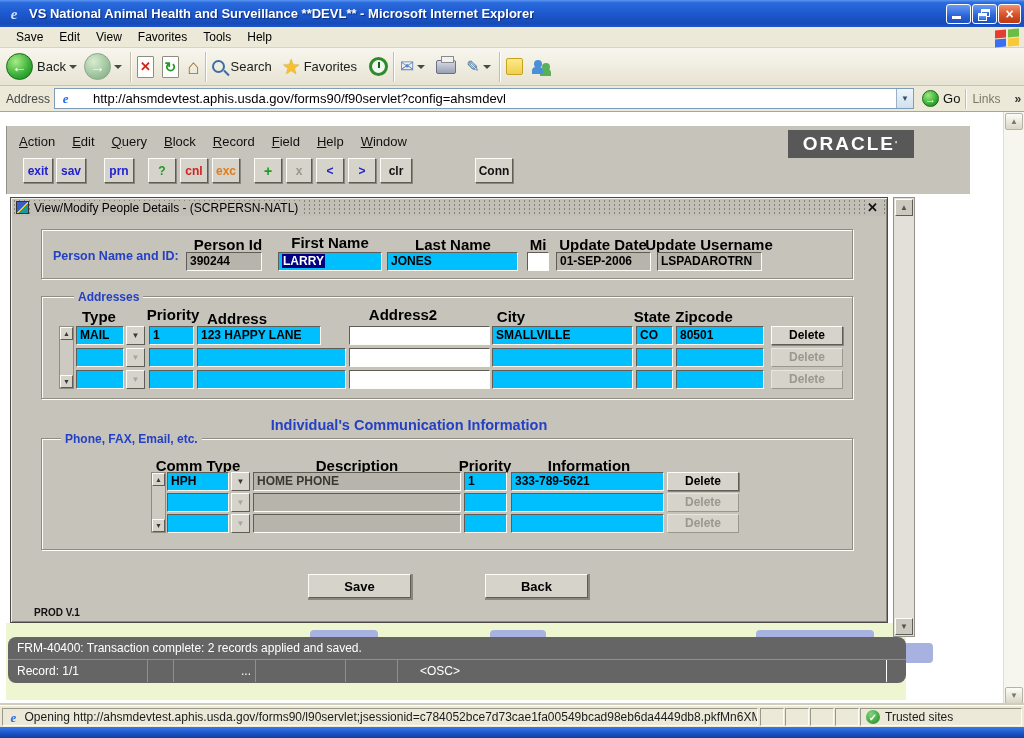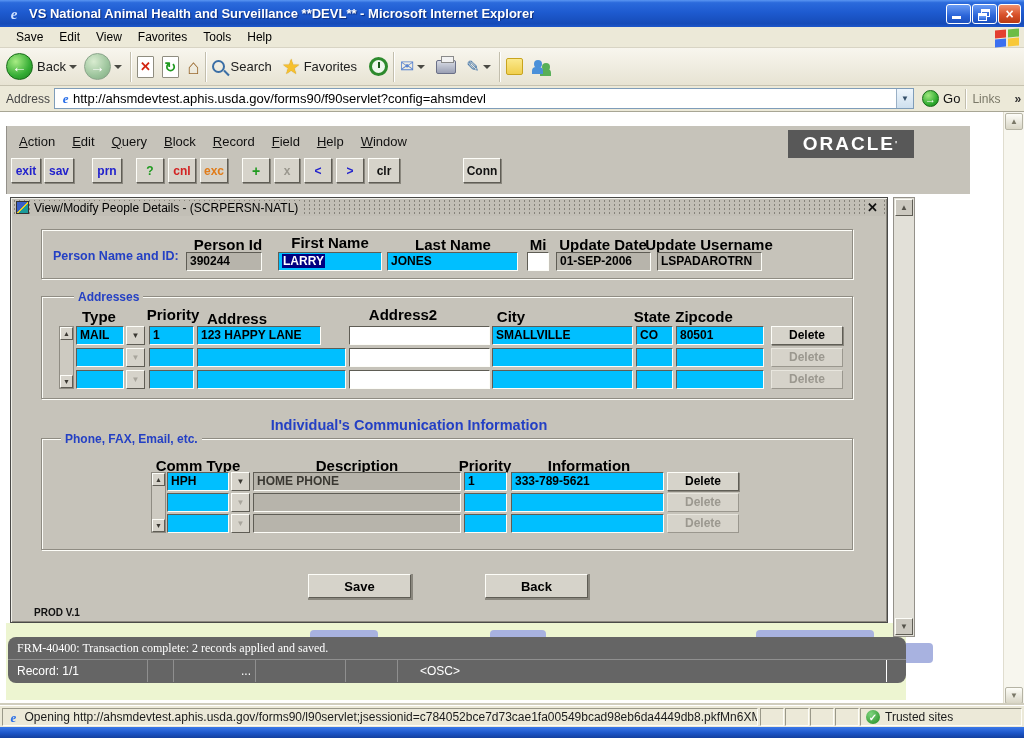--- a/index.html
+++ b/index.html
@@ -53,21 +53,21 @@
   .edit-p { color:#3a6ea5; font-size:16px; }
   .note { width:17px; height:17px; background:linear-gradient(#fbe98c,#f0cf4e); border:1px solid #c8a41e; border-radius:2px; display:inline-block; }
   .msn { position:relative; width:20px; height:16px; display:inline-block; }
   .msn:before { content:""; position:absolute; left:2px; top:1px; width:8px; height:8px; border-radius:50%; background:#4a90d9; box-shadow:8px 3px 0 #58b058; }
   .msn:after { content:""; position:absolute; left:0; top:8px; width:11px; height:7px; border-radius:4px 4px 0 0; background:#4a90d9; box-shadow:8px 2px 0 #58b058; }
 
   .addressbar { left:0; top:86px; width:1024px; height:26px; background:#ece9d8; border-bottom:1px solid #a8a695;
     display:flex; align-items:center; font-size:12px; color:#333; }
   .addr-input { position:relative; margin-left:4px; width:860px; height:21px; background:#fff; border:1px solid #7f9db9;
     display:flex; align-items:center; }
-  .addr-input input { border:0; outline:0; flex:1; font:13px "Liberation Sans",sans-serif; height:17px; padding:0; background:transparent; }
+  .addr-input input { border:0; outline:0; flex:1; font:13px "Liberation Sans",sans-serif; height:17px; padding:0; background:transparent;margin-left:20px; }
   .addr-dd { width:17px; height:19px; background:linear-gradient(#eef6fd,#cfe0ee); border-left:1px solid #9ab0c6;
     display:flex; align-items:center; justify-content:center; font-size:8px; color:#35506a; }
   .gobtn { display:flex; align-items:center; margin-left:8px; font-size:13px; color:#111; }
   .gocircle { width:17px; height:17px; border-radius:50%; background:radial-gradient(circle at 35% 30%,#9fe87f,#2daa2d 65%,#1d7a1d);
     color:#fff; font-size:11px; font-weight:bold; display:inline-flex; align-items:center; justify-content:center; margin-right:4px; border:1px solid #176a17; }
 
   
   .topband { left:6px; top:126px; width:964px; height:68px; background:#c6c3ba; border-left:1px solid #94918a; }
   .omenu { position:absolute; left:12px; top:8px; display:flex; font-size:13px; color:#111; }
   .omenu span { display:inline-block; margin-right:17px; }
@@ -107,21 +107,21 @@
   .msb { position:absolute; width:15px; background:#cdcac1; border:1px solid #8f8c83; }
   .msb .b { position:absolute; left:0; width:13px; height:13px; background:#d6d3ca; border:1px solid; border-color:#fdfdf8 #5f5d55 #5f5d55 #fdfdf8;
     font-size:7px; color:#3a3832; display:flex; align-items:center; justify-content:center; }
   .bigbtn { position:absolute; width:103px; height:24px; background:#d6d3ca; border:1px solid; border-color:#fdfdf8 #5f5d55 #5f5d55 #fdfdf8;
     box-shadow:1px 1px 0 1px #8a877e; font-weight:bold; font-size:13px; color:#000; text-align:center; padding-top:4px; }
 
   
   .greenstrip { left:6px; top:623px; width:900px; height:77px; background:#edf5d1; }
   .lav { position:absolute; background:#a8b2e0; border-radius:4px 4px 0 0; }
   .console { left:8px; top:637px; width:898px; height:46px; background:#656565; border-radius:8px; color:#fff; font-size:12px; overflow:hidden; }
-  .console .r1 { height:22px; line-height:22px; padding-left:9px;font-family:Liberation Serif, serif; }
+  .console .r1 { height:22px; line-height:22px; padding-left:9px; }
   .console .r2 { height:23px; display:flex; align-items:center; border-top:1px solid #8f8f8f; }
   .console .c { height:100%; display:flex; align-items:center; border-left:1px solid #8f8f8f; }
   .console .c:first-child { border-left:0; padding-left:9px; }
   .vsb { background:#e2e0d8; border:1px solid #94918a; }
   .vsb .b { position:absolute; left:1px; width:18px; height:17px; background:#ccc9c0; border:1px solid; border-color:#fdfdf8 #5f5d55 #5f5d55 #fdfdf8;
     font-size:8px; color:#55534b; display:flex; align-items:center; justify-content:center; }
   .iesb { left:1003px; top:112px; width:21px; height:593px; background:#f7f6ee; border-left:1px solid #e0ddcf; }
   .iesb .b { position:absolute; left:1px; width:18px; height:17px; background:linear-gradient(#fdfdf8,#d9d6c6); border:1px solid #b5b3a4; border-radius:2px;
     font-size:8px; color:#7a7868; display:flex; align-items:center; justify-content:center; }
 
@@ -221,21 +221,21 @@
       <span>Action</span>
       <span>Edit</span>
       <span>Query</span>
       <span>Block</span>
       <span>Record</span>
       <span>Field</span>
       <span>Help</span>
       <span>Window</span>
     </div>
     <div class="otoolbar">
-      <div class="obtn c-blue" style="margin-left:4px;">exit</div>
+      <div class="obtn c-blue" style="margin-left:16px;">exit</div>
       <div class="obtn c-blue" style="margin-left:3px;">sav</div>
       <div class="obtn c-blue" style="margin-left:18px;">prn</div>
       <div class="obtn c-green" style="margin-left:14px;width:28px;">?</div>
       <div class="obtn c-red" style="margin-left:4px;width:28px;">cnl</div>
       <div class="obtn c-orange" style="margin-left:4px;width:28px;">exc</div>
       <div class="obtn c-green" style="margin-left:14px;width:28px;font-size:14px;">+</div>
       <div class="obtn c-gray" style="margin-left:4px;width:26px;">x</div>
       <div class="obtn c-blue" style="margin-left:4px;width:28px;">&lt;</div>
       <div class="obtn c-blue" style="margin-left:4px;width:28px;">&gt;</div>
       <div class="obtn c-black" style="margin-left:4px;width:32px;">clr</div>

